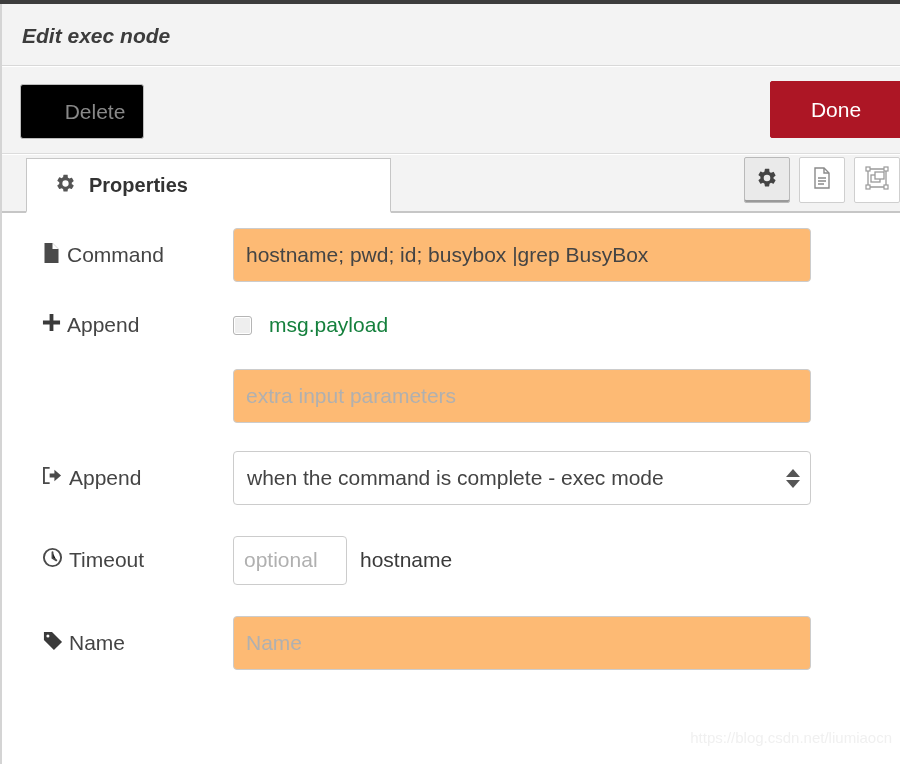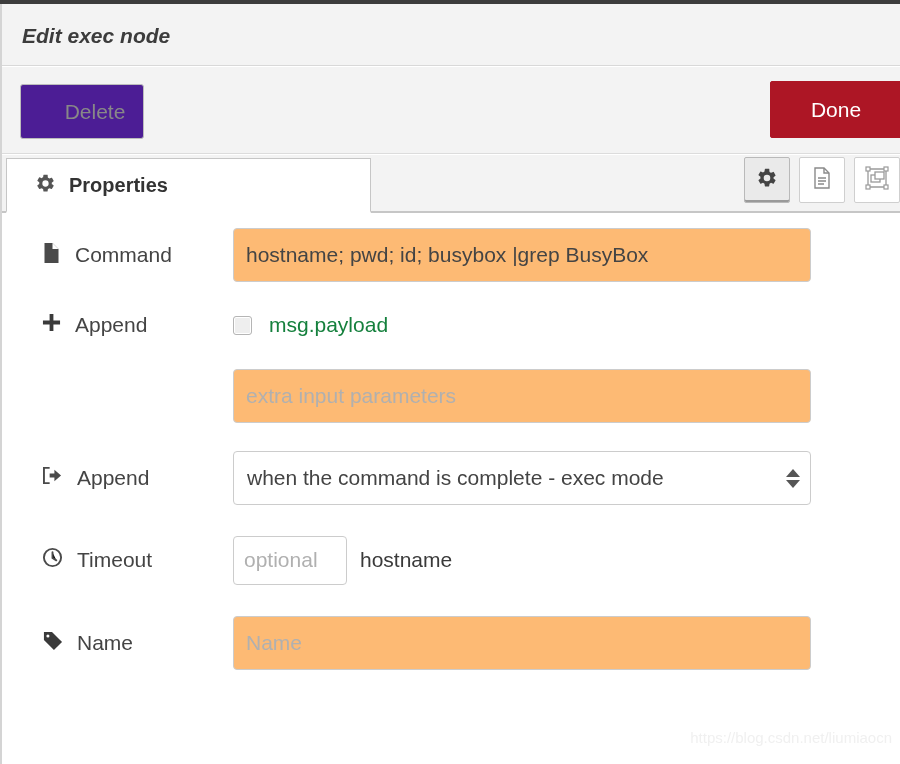--- a/index.html
+++ b/index.html
@@ -65,21 +65,21 @@
     justify-content: center;
     font-size: 21px;
     cursor: pointer;
     user-select: none;
     border-radius: 3px;
     white-space: nowrap;
   }
   .btn-delete {
     left: 18px; top: 17px;
     width: 124px; height: 55px;
-    background: #4c1d95;
+    background: #000000;
     border: 1px solid #bcbcbc;
     color: #888888;
     padding-left: 26px;
   }
   .btn-cancel {
     left: 604px; top: 14px;
     width: 135px; height: 57px;
     background: #ffffff;
     border: 1px solid #bcbcbc;
     color: #888888;
@@ -100,21 +100,21 @@
     background: #f3f3f3;
   }
   .tabbar-underline {
     position: absolute;
     left: 0; bottom: 0;
     width: 898px; height: 2px;
     background: #c6c6c6;
   }
   .tab-active {
     position: absolute;
-    left: 4px; top: 3px;
+    left: 24px; top: 3px;
     width: 365px; height: 55px;
     background: #ffffff;
     border: 1px solid #c6c6c6;
     border-bottom: 2px solid #ffffff;
     display: flex;
     align-items: center;
     padding-left: 28px;
     z-index: 3;
     cursor: pointer;
   }
@@ -173,21 +173,21 @@
 
   .field-label {
     position: absolute;
     left: 40px;
     display: flex;
     align-items: center;
     font-size: 21px;
     color: #444444;
     white-space: nowrap;
   }
-  .field-label .lbl-text { margin-left: 14px; text-align: right; }
+  .field-label .lbl-text { margin-left: 6px; text-align: right; }
 
   .txt-input {
     position: absolute;
     left: 231px;
     width: 578px; height: 54px;
     border: 1px solid #cccccc;
     border-radius: 4px;
     background: #fdba74;
     font-family: "Liberation Sans", sans-serif;
     font-size: 21px;

